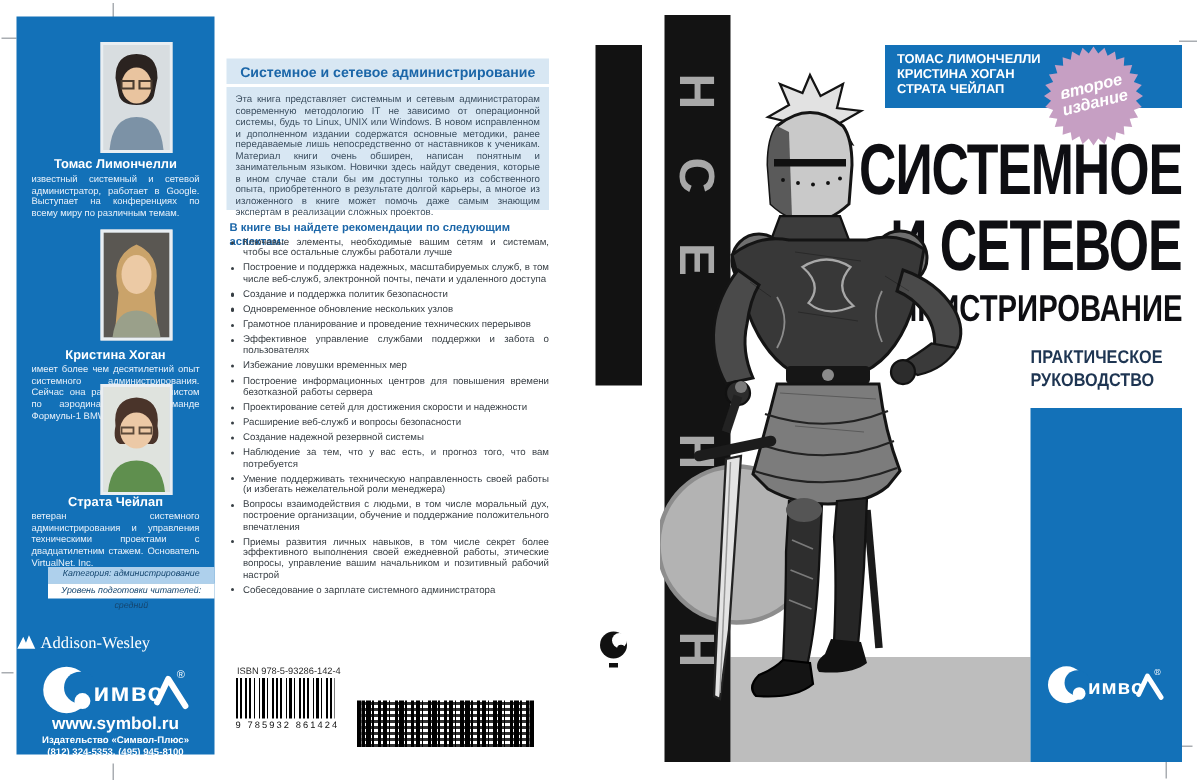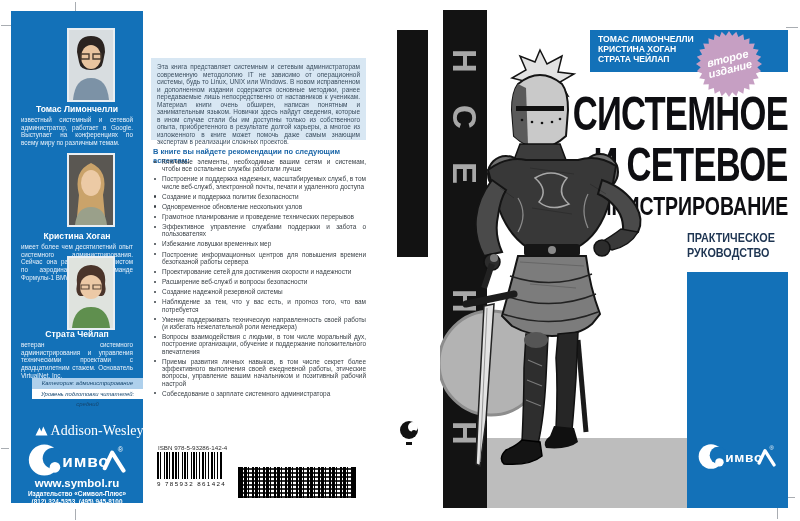--- a/index.html
+++ b/index.html
@@ -13,22 +13,22 @@
   
   #sidebar{left:11px;top:11px;width:132px;height:492px;background:#1371b8;}
   .photo{position:absolute;left:56px;width:48px;height:74px;border:2px solid #e9eef2;box-sizing:border-box;background:#cfd6da;}
   .photo svg{display:block;width:100%;height:100%;}
   .aname{position:absolute;left:0;width:100%;text-align:center;color:#fff;font-weight:bold;font-size:8.6px;}
   .abio{position:absolute;left:10px;width:112px;color:#e8f1fa;font-size:6.3px;line-height:7.7px;text-align:justify;}
   #catbox{position:absolute;left:21px;top:367px;width:111px;}
   .catrow{height:10.5px;font-style:italic;font-size:5.9px;line-height:10.5px;text-align:center;color:#14456e;}
   .catrow.r1{background:#aed0ec;}
   .catrow.r2{background:#ffffff;}
-  #aw{position:absolute;left:12px;top:412px;width:100%;text-align:center;color:#fff;
-      font-family:"Liberation Serif",serif;font-size:14px;}
+  #aw{position:absolute;left:0;top:412px;width:100%;color:#fff;
+      font-family:"Liberation Serif",serif;font-size:11px;}
   #aw svg{vertical-align:-1px;margin-right:3px;}
   #symlogo1{position:absolute;left:17px;top:431px;}
   #site{position:absolute;left:0;top:466px;width:100%;text-align:center;color:#fff;font-weight:bold;font-size:11.5px;}
   #imprint{position:absolute;left:0;top:479px;width:100%;text-align:center;color:#fff;font-weight:bold;font-size:6.4px;}
   #phones{position:absolute;left:0;top:487px;width:100%;text-align:center;color:#fff;font-weight:bold;font-size:6.4px;}
 
   #band-title{left:151px;top:39px;width:215px;height:17px;background:#d8e7f3;
       text-align:center;font-weight:bold;font-size:9.4px;line-height:17px;color:#1b66a8;}
   #band-par{left:151px;top:58px;width:215px;height:82px;background:#d8e7f3;box-sizing:border-box;
       padding:5px 6px;font-size:6.45px;line-height:7.5px;text-align:justify;color:#3c4f60;}
@@ -142,20 +142,21 @@
       <text x="42" y="31" font-family="Liberation Sans,sans-serif" font-weight="bold" font-size="21" letter-spacing="1" fill="#fff">имво</text>
       <path d="M94,32 L103,13 L117,35" fill="none" stroke="#fff" stroke-width="5" stroke-linejoin="round" stroke-linecap="round"></path>
       <text x="110" y="12" font-size="9" fill="#fff">®</text>
     </svg>
 
     <div id="site">www.symbol.ru</div>
     <div id="imprint">Издательство «Символ-Плюс»</div>
     <div id="phones">(812) 324-5353, (495) 945-8100</div>
   </div>
 
+  <div id="band-title" class="abs">Системное и сетевое администрирование</div>
   <div id="band-par" class="abs">Эта книга представляет системным и сетевым администраторам современную методологию IT не зависимо от операционной системы, будь то Linux, UNIX или Windows. В новом исправленном и дополненном издании содержатся основные методики, ранее передаваемые лишь непосредственно от наставников к ученикам. Материал книги очень обширен, написан понятным и занимательным языком. Новички здесь найдут сведения, которые в ином случае стали бы им доступны только из собственного опыта, приобретенного в результате долгой карьеры, а многое из изложенного в книге может помочь даже самым знающим экспертам в реализации сложных проектов.</div>
   <div id="rec-head" class="abs">В книге вы найдете рекомендации по следующим аспектам:</div>
   <ul id="rec-list" class="abs">
 
   <li>Ключевые элементы, необходимые вашим сетям и системам, чтобы все остальные службы работали лучше</li>
       <li>Построение и поддержка надежных, масштабируемых служб, в том числе веб-служб, электронной почты, печати и удаленного доступа</li>
       <li>Создание и поддержка политик безопасности</li>
       <li>Одновременное обновление нескольких узлов</li>
       <li>Грамотное планирование и проведение технических перерывов</li>
       <li>Эффективное управление службами поддержки и забота о пользователях</li>

